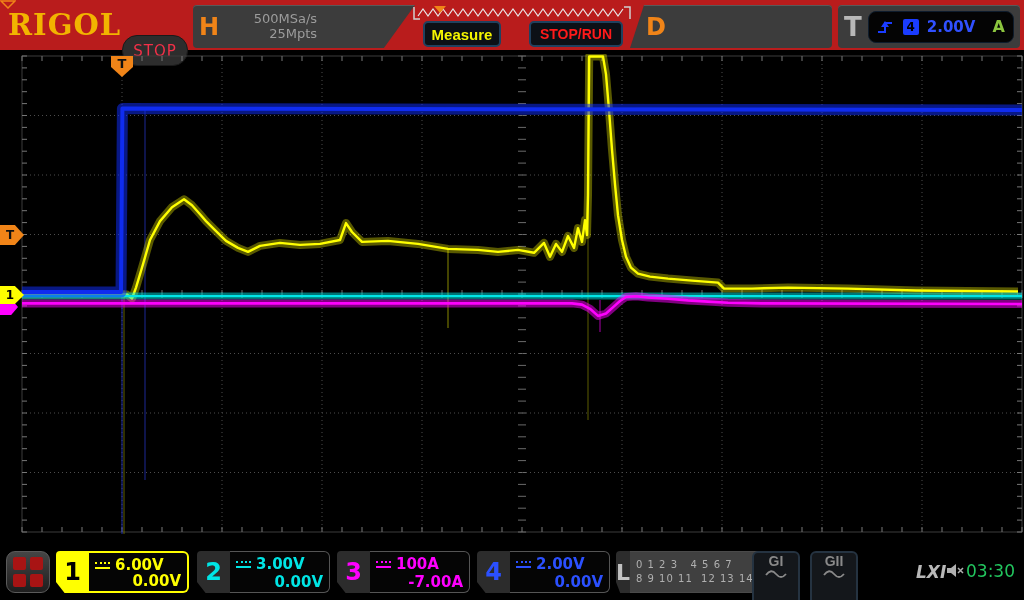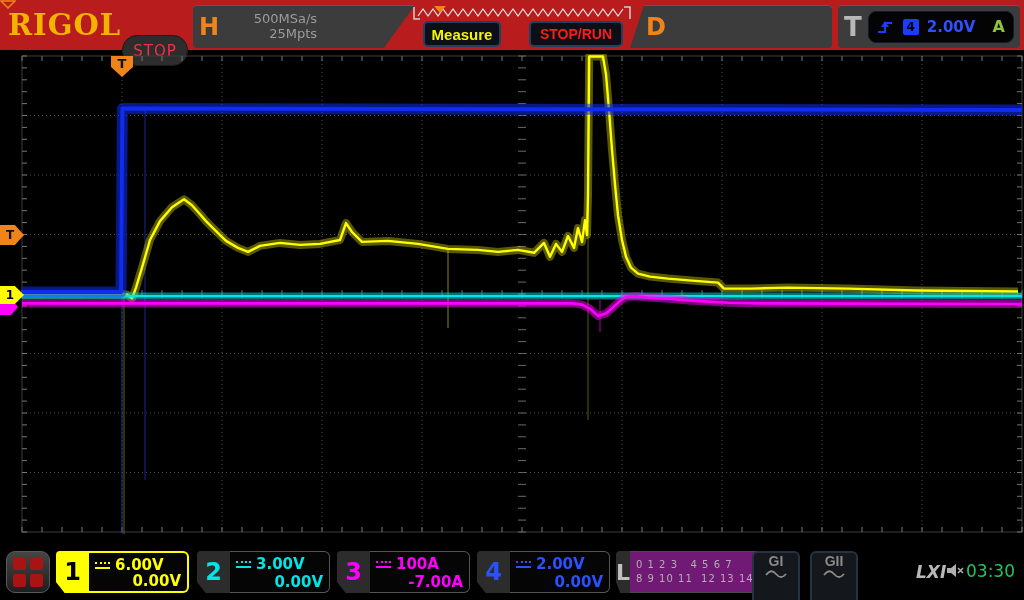--- a/index.html
+++ b/index.html
@@ -62,21 +62,21 @@
   .chrow2{text-align:right;font-size:15px;font-weight:bold;line-height:1;}
   .sel .chtab{background:#ffff00;color:#000;}
   .sel .chbody{border:2px solid #ffff00;border-left:none;}
   .c1{color:#ffff00}.c2{color:#00e5e5}.c3{color:#ff00ff}.c4{color:#2b50ff}
   .coup{width:15px;}
   .coup .d{border-top:2px dotted currentColor;margin-bottom:3px;}
   .coup .s{border-top:2px solid currentColor;}
   .lbox{position:absolute;left:616px;top:3px;width:128px;height:42px;display:flex;cursor:pointer;}
   .ltab{width:26px;display:flex;align-items:center;justify-content:center;background:#2c2c2c;color:#c0c0c0;
         font-size:22px;font-weight:bold;clip-path:polygon(0 0,100% 0,100% 100%,30% 100%,0 74%);border-radius:4px 0 0 0;}
-  .lbody{flex:1;background:#701a75;border:1px solid #4a4a4a;border-left:none;border-radius:0 6px 6px 0;
+  .lbody{flex:1;background:#404040;border:1px solid #4a4a4a;border-left:none;border-radius:0 6px 6px 0;
         display:flex;flex-direction:column;justify-content:center;padding-left:6px;box-sizing:border-box;}
   .lrow{font-size:10px;color:#b0b0b0;line-height:1.45;white-space:pre;letter-spacing:1px;}
   .gbtn{position:absolute;top:3px;width:48px;height:56px;background:#14171b;border:2px solid #253341;
         border-radius:6px;display:flex;flex-direction:column;align-items:center;justify-content:flex-start;
         box-sizing:border-box;cursor:pointer;}
   .gbtn span{color:#8a8a8a;font-weight:bold;font-size:14px;line-height:1;}
   .lxi{position:absolute;left:916px;top:14px;color:#b8b8b8;font-weight:bold;font-style:italic;
        font-size:17px;letter-spacing:0px;}
   .spk{position:absolute;left:946px;top:14px;}
   .clock{position:absolute;left:966px;top:13px;color:#22c55e;font-size:17px;}

